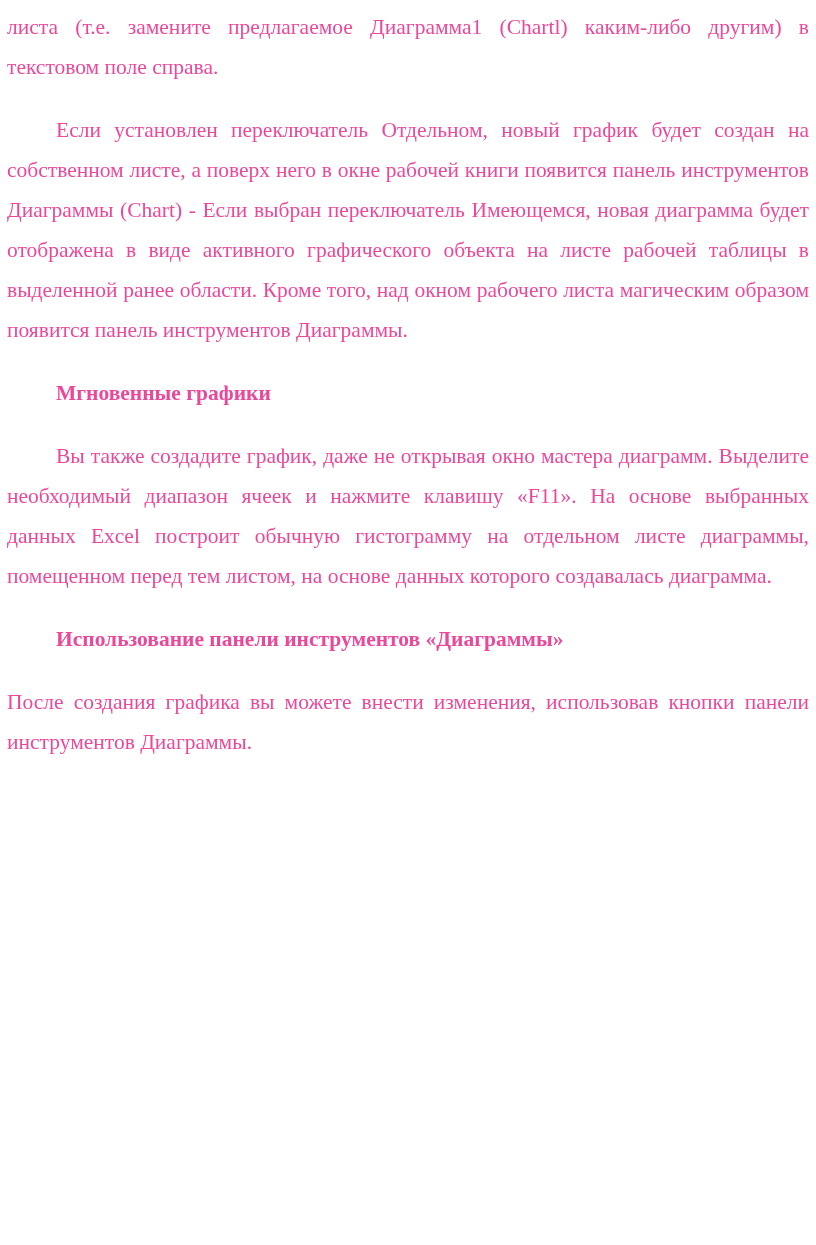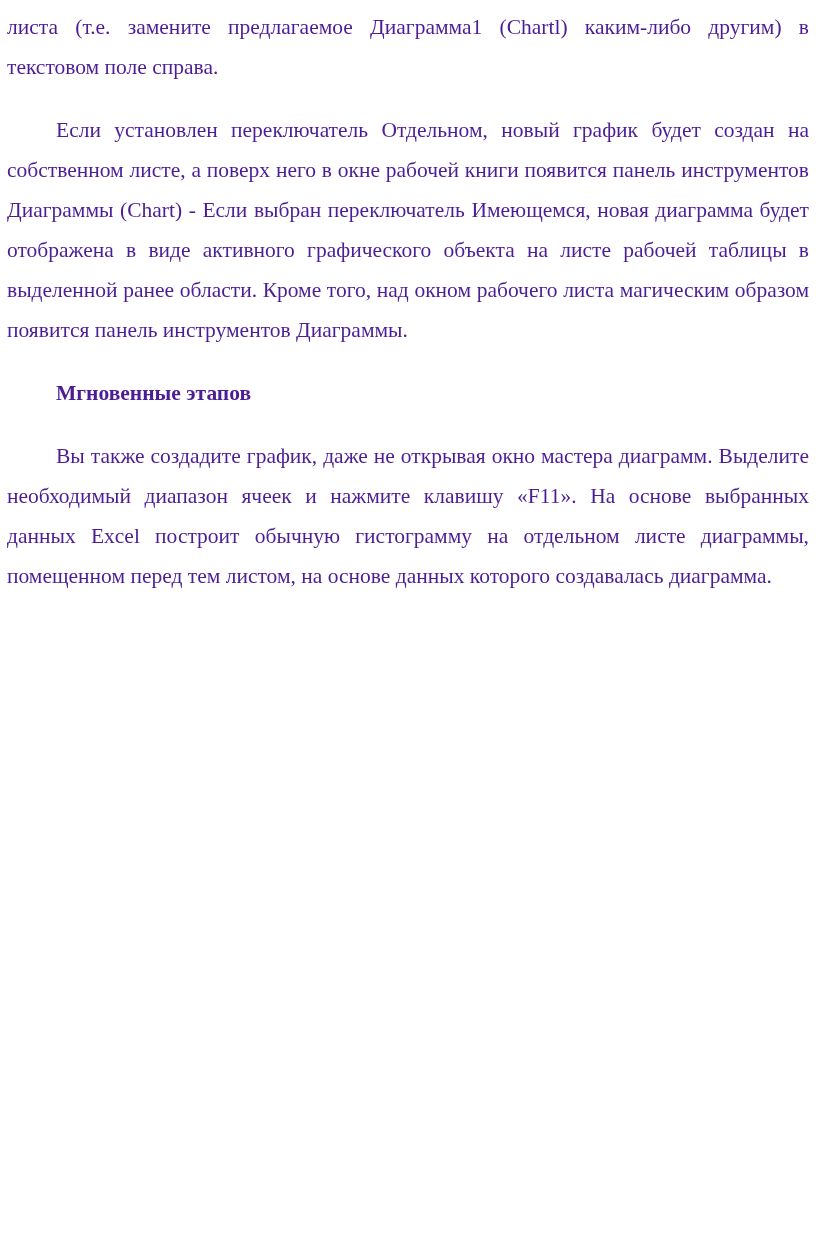--- a/index.html
+++ b/index.html
@@ -11,21 +11,21 @@
     width: 816px;
     height: 1245px;
     overflow: hidden;
   }
   .page {
     box-sizing: border-box;
     width: 816px;
     min-height: 1245px;
     padding: 7px 7px 0 7px;
     background: #ffffff;
-    color: #4c1d95;
+    color: #ec4899;
     font-family: "Liberation Serif", "DejaVu Serif", serif;
     font-size: 21.5px;
     line-height: 40px;
   }
   .para {
     margin: 0 0 23px 0;
     text-align: justify;
     text-justify: inter-word;
   }
   .para.indent {
@@ -47,20 +47,22 @@
 <body>
 
 <div class="page">
 
   <p class="para noindent">листа (т.е. замените предлагаемое Диаграмма1 (Chartl) каким-либо другим) в текстовом поле справа.</p>
 
 
 
   <p class="para indent">Если установлен переключатель Отдельном, новый график будет создан на собственном листе, а поверх него в окне рабочей книги появится панель инструментов Диаграммы (Chart) - Если выбран переключатель Имеющемся, новая диаграмма будет отображена в виде активного графического объекта на листе рабочей таблицы в выделенной ранее области. Кроме того, над окном рабочего листа магическим образом появится панель инструментов Диаграммы.</p>
 
-  <h2 class="heading">Мгновенные этапов</h2>
+  <h2 class="heading">Мгновенные графики</h2>
 
 
   <p class="para indent">Вы также создадите график, даже не открывая окно мастера диаграмм. Выделите необходимый диапазон ячеек и нажмите клавишу «F11». На основе выбранных данных Excel построит обычную гистограмму на отдельном листе диаграммы, помещенном перед тем листом, на основе данных которого создавалась диаграмма.</p>
 
+  <h2 class="heading">Использование панели инструментов «Диаграммы»</h2>
 
+  <p class="para noindent">После создания графика вы можете внести изменения, использовав кнопки панели инструментов Диаграммы.</p>
 
 </div>
 
 </body></html>

